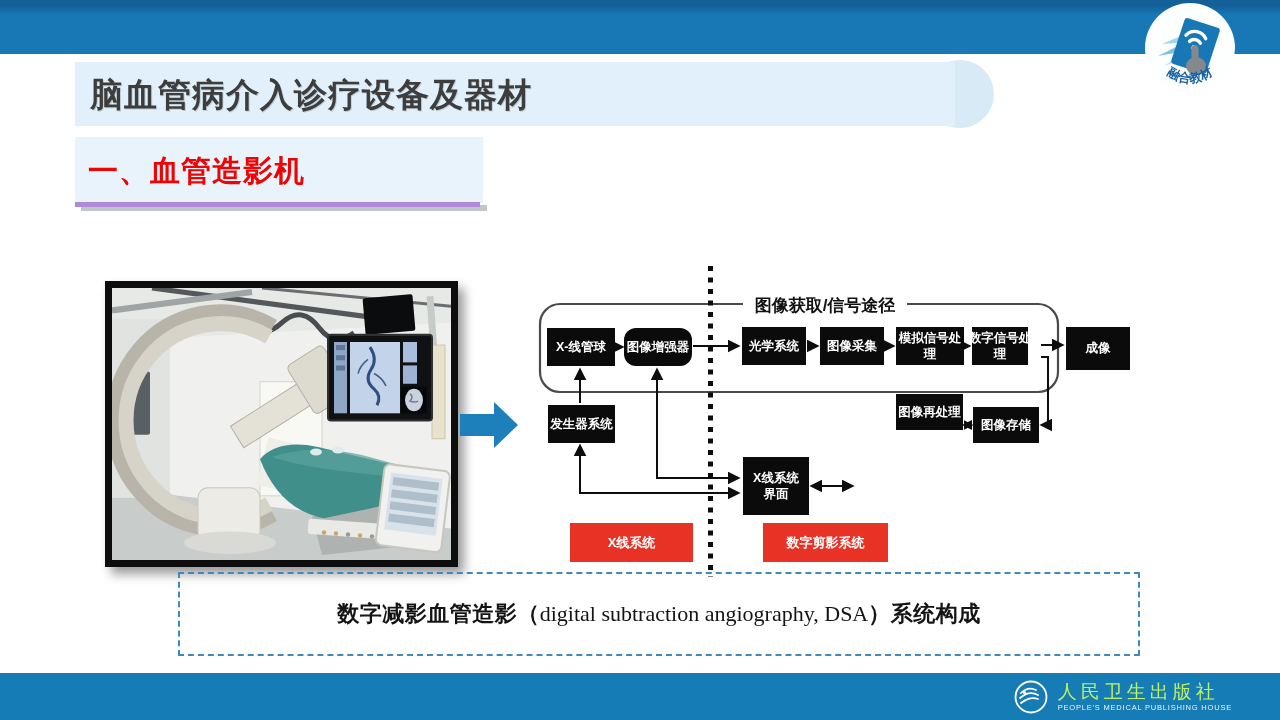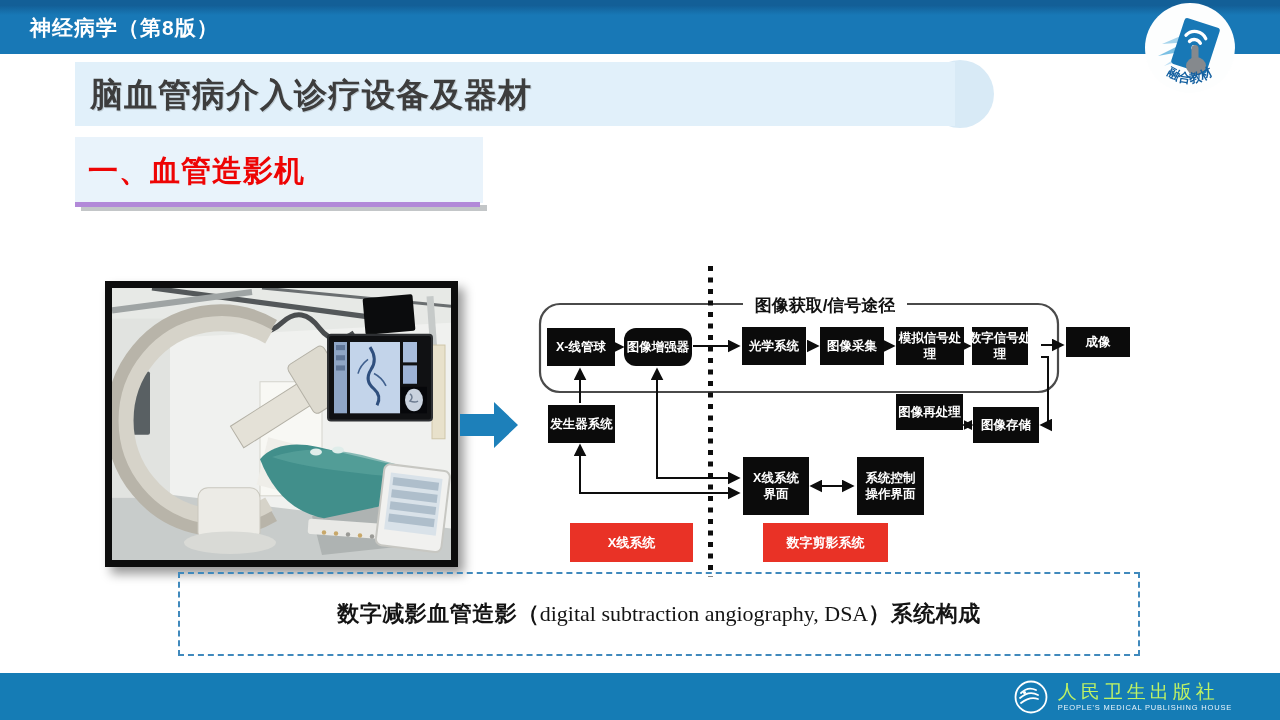--- a/index.html
+++ b/index.html
@@ -57,21 +57,20 @@
   #publisher-name-cn{color:#bef264;font-family:"Liberation Serif","DejaVu Serif",serif;
     font-weight:normal;font-size:19px;letter-spacing:4px;}
   #publisher-name-en{color:#EAF4FA;font-size:7.5px;letter-spacing:0.8px;margin-top:3px;}
 </style>
 </head>
 <body>
 
 <div id="slide">
 
   <div class="abs" id="header-bar"></div>
-  <div class="abs" id="book-title">神经病学（第8版）</div>
 
   <div class="abs" id="badge">
     <svg viewBox="0 0 92 92">
       <circle cx="46" cy="46" r="45" fill="#FDFEFE"></circle>
       <g>
         <polygon points="46,30 18,42 46,40" fill="#A6D4EC"></polygon>
         <polygon points="46,38 14,54 46,48" fill="#7BC0E4"></polygon>
         <polygon points="46,46 20,64 46,55" fill="#C2E1F3"></polygon>
       </g>
       <rect x="33" y="20" width="37" height="48" rx="3" fill="#1878B6" transform="rotate(18 52 44)"></rect>
@@ -213,31 +212,27 @@
   <div class="dbox" style="left:742px;top:327px;width:64px;height:38px;">光学系统</div>
   <div class="dbox" style="left:820px;top:327px;width:64px;height:38px;">图像采集</div>
   <div class="dbox" style="left:896px;top:327px;width:68px;height:38px;">
     <span>模拟信号处</span>
     <span>理</span>
   </div>
   <div class="dbox" style="left:972px;top:327px;width:56px;height:38px;">
     <span>数字信号处</span>
     <span>理</span>
   </div>
-  <div class="dbox" style="left:1066px;top:327px;width:64px;height:30px;">成像</div>
+  <div class="dbox" style="left:1066px;top:327px;width:64px;height:43px;">成像</div>
   <div class="dbox" style="left:548px;top:405px;width:67px;height:38px;">发生器系统</div>
   <div class="dbox" style="left:896px;top:394px;width:67px;height:36px;">图像再处理</div>
   <div class="dbox" style="left:973px;top:407px;width:66px;height:36px;">图像存储</div>
   <div class="dbox" style="left:743px;top:457px;width:66px;height:58px;">
     <span>X线系统</span>
     <span>界面</span>
-  </div>
-  <div class="dbox" style="left:857px;top:457px;width:67px;height:58px;">
-    <span>系统控制</span>
-    <span>操作界面</span>
   </div>
   <div class="rbox" style="left:570px;top:523px;width:123px;height:39px;">X线系统</div>
   <div class="rbox" style="left:763px;top:523px;width:125px;height:39px;">数字剪影系统</div>
 
   <div class="abs" id="footer-bar">
     <div id="publisher-logo">
       <svg width="36" height="36" viewBox="0 0 36 36">
         <circle cx="18" cy="18" r="15.5" fill="none" stroke="#fff" stroke-width="1.8"></circle>
         <g stroke="#fff" stroke-width="1.8" fill="none" stroke-linecap="round">
           <path d="M8,14 q7,-7 15,-3"></path>

